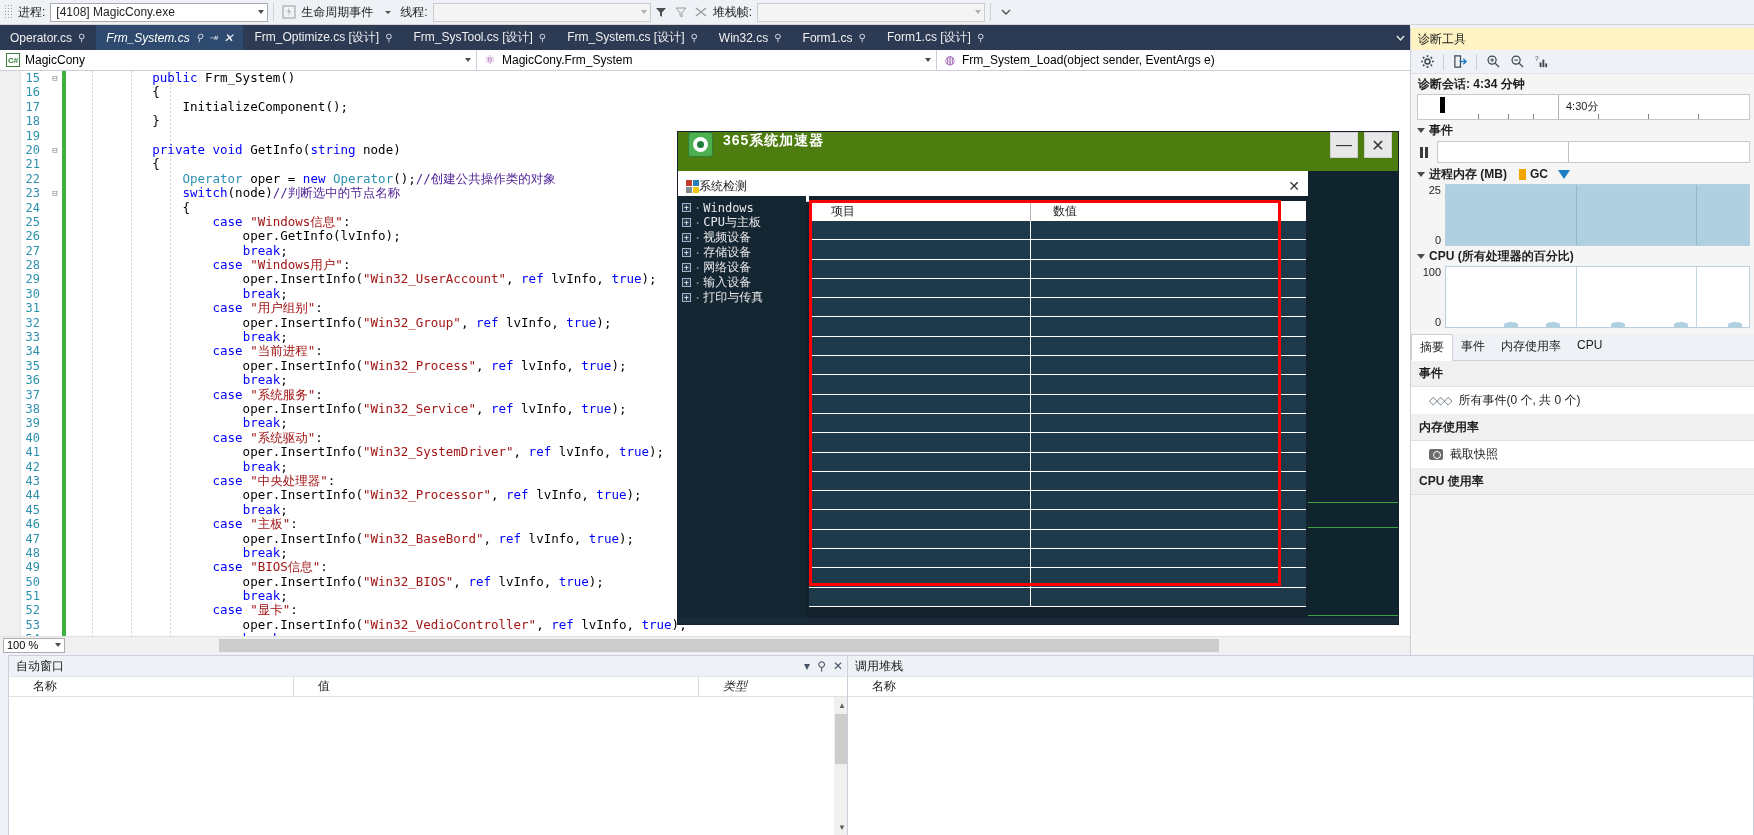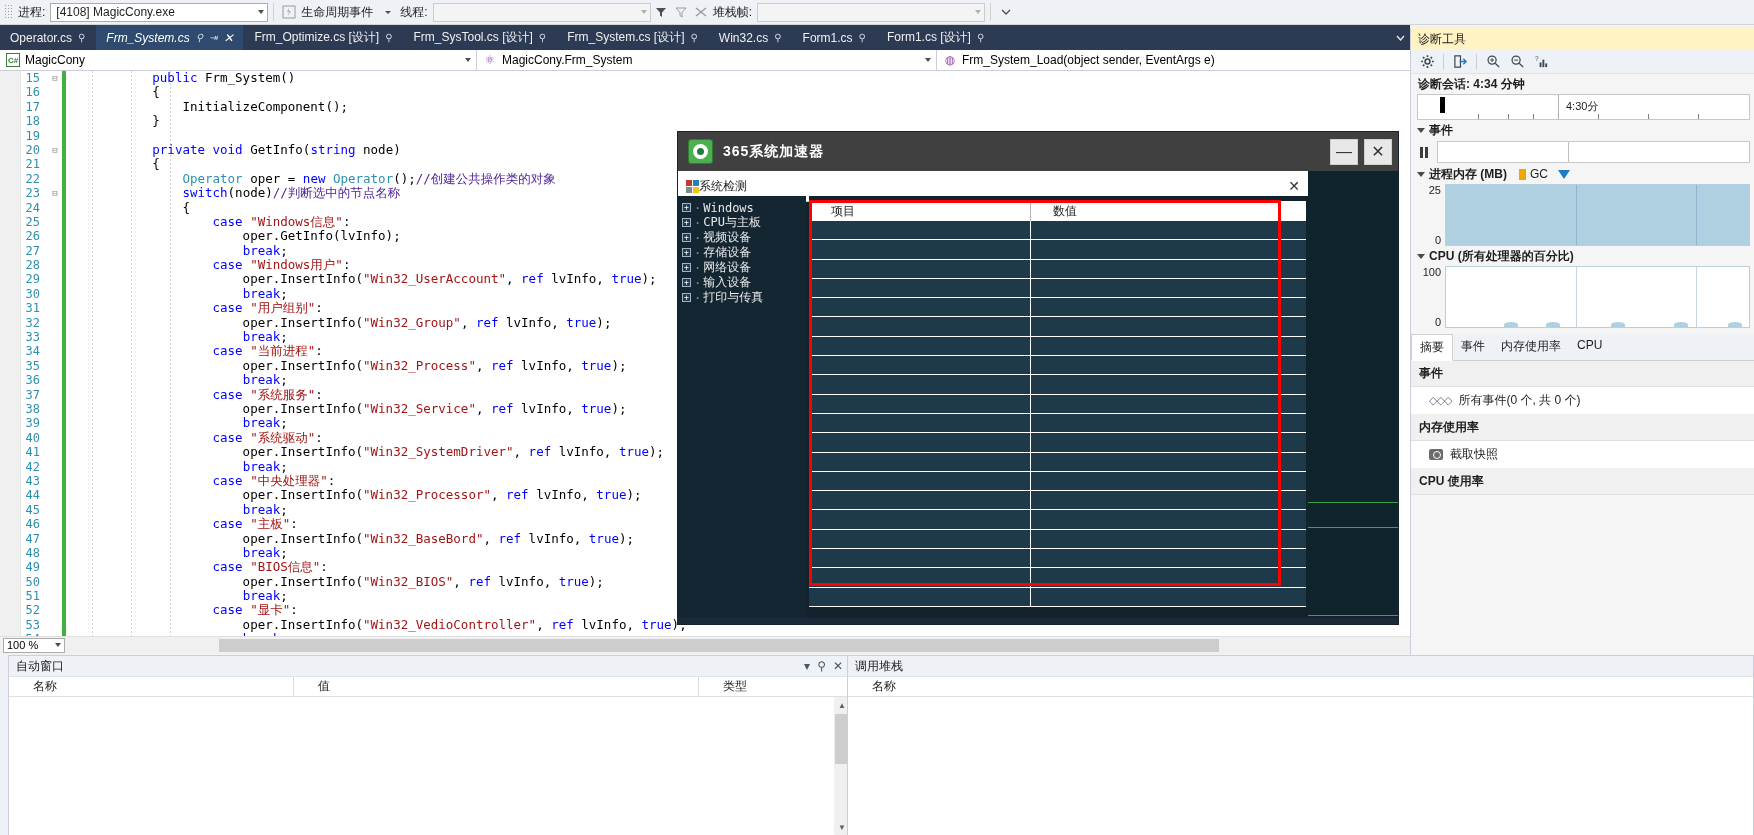--- a/index.html
+++ b/index.html
@@ -122,21 +122,21 @@
     border-top:4px solid #4d4d4d;}
   .hscroll { flex:1; height:15px; background:#f0f0f0; margin-left:4px; position:relative;}
   .hscroll .hthumb{position:absolute;left:150px;top:1px;width:1000px;height:13px;background:#cdcdcd;}
 
   
   .appwin {
     position:absolute; left:678px; top:132px; width:720px; height:492px;
     background:#1b2a38; box-shadow: 0 0 0 1px #16222e;
   }
   .appwin-title {
-    height:39px; background:#404040; display:flex; align-items:center; padding-left:10px;
+    height:39px; background:#4d7c0f; display:flex; align-items:flex-start; padding-left:10px;
     color:#ffffff;
   }
   .app-logo { width:25px;height:25px;background:#4caf50;border-radius:3px;
               display:flex;align-items:center;justify-content:center;margin-right:10px;
               border:1px solid #2e7d32;}
   .app-logo .inner{width:15px;height:15px;border-radius:50%;background:#ffffff;
               display:flex;align-items:center;justify-content:center;}
   .app-logo .inner::after{content:'';width:7px;height:7px;border-radius:50%;background:#1b7e3c;}
   .app-title-text{font-size:14px;font-weight:bold;letter-spacing:1px;}
   .win-btns{margin-left:auto;display:flex;}
@@ -620,21 +620,21 @@
         </span>
       <span class="events-track">
           <span class="vline"></span>
         </span>
     </div>
 
     <div class="sec-head">
       <span class="tri"></span>
       <span>进程内存 (MB)</span>
       <span class="gc-flag" style="margin-left:8px;"></span>
-      <span style="font-weight:normal;">GC</span>
+      <span style="font-weight:bold;">GC</span>
       <span class="blue-tri" style="margin-left:6px;"></span>
     </div>
     <div class="chart-block">
       <div class="chart-yaxis" style="height:62px;">
         <span class="ytop">25</span>
         <span class="ybot">0</span>
       </div>
       <div class="chart-plot" style="height:62px;">
         <div class="mem-fill"></div>
         <span class="vline" style="left:130px;background:#8fb6cc;"></span>
@@ -690,21 +690,21 @@
         <span>自动窗口</span>
         <span class="bp-tools">
           <span>▾</span>
           <span>⚲</span>
           <span>✕</span>
         </span>
       </div>
       <div class="bp-head">
         <div class="bp-col" style="width:285px;">名称</div>
         <div class="bp-col" style="width:405px;">值</div>
-        <div class="bp-col" style="width:151px;border-right:none;">类型</div>
+        <div class="bp-col" style="width:151px;border-right:none;font-style:italic;">类型</div>
       </div>
       <div class="bp-body">
         <div class="bp-vscroll">
           <div class="ar" style="top:0;">▲</div>
           <div class="thumb"></div>
           <div class="ar" style="bottom:0;">▼</div>
         </div>
       </div>
     </div>
 

